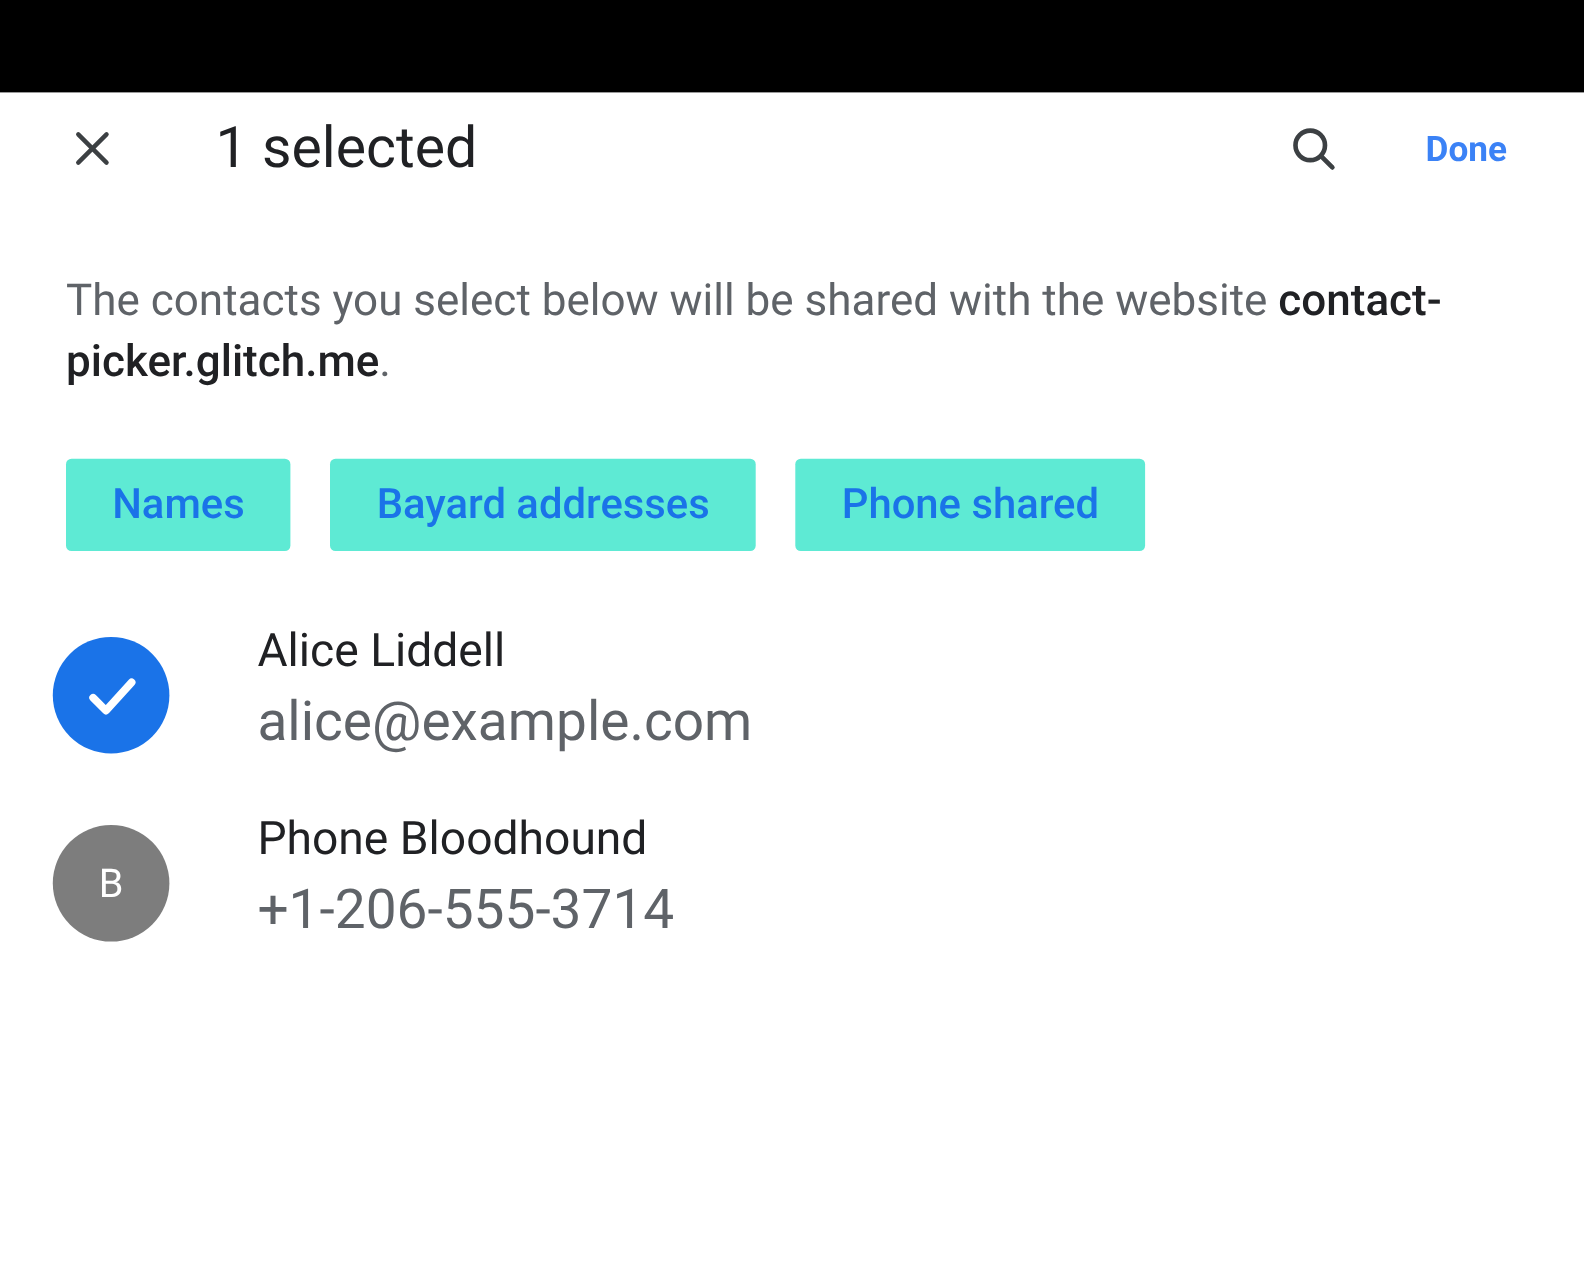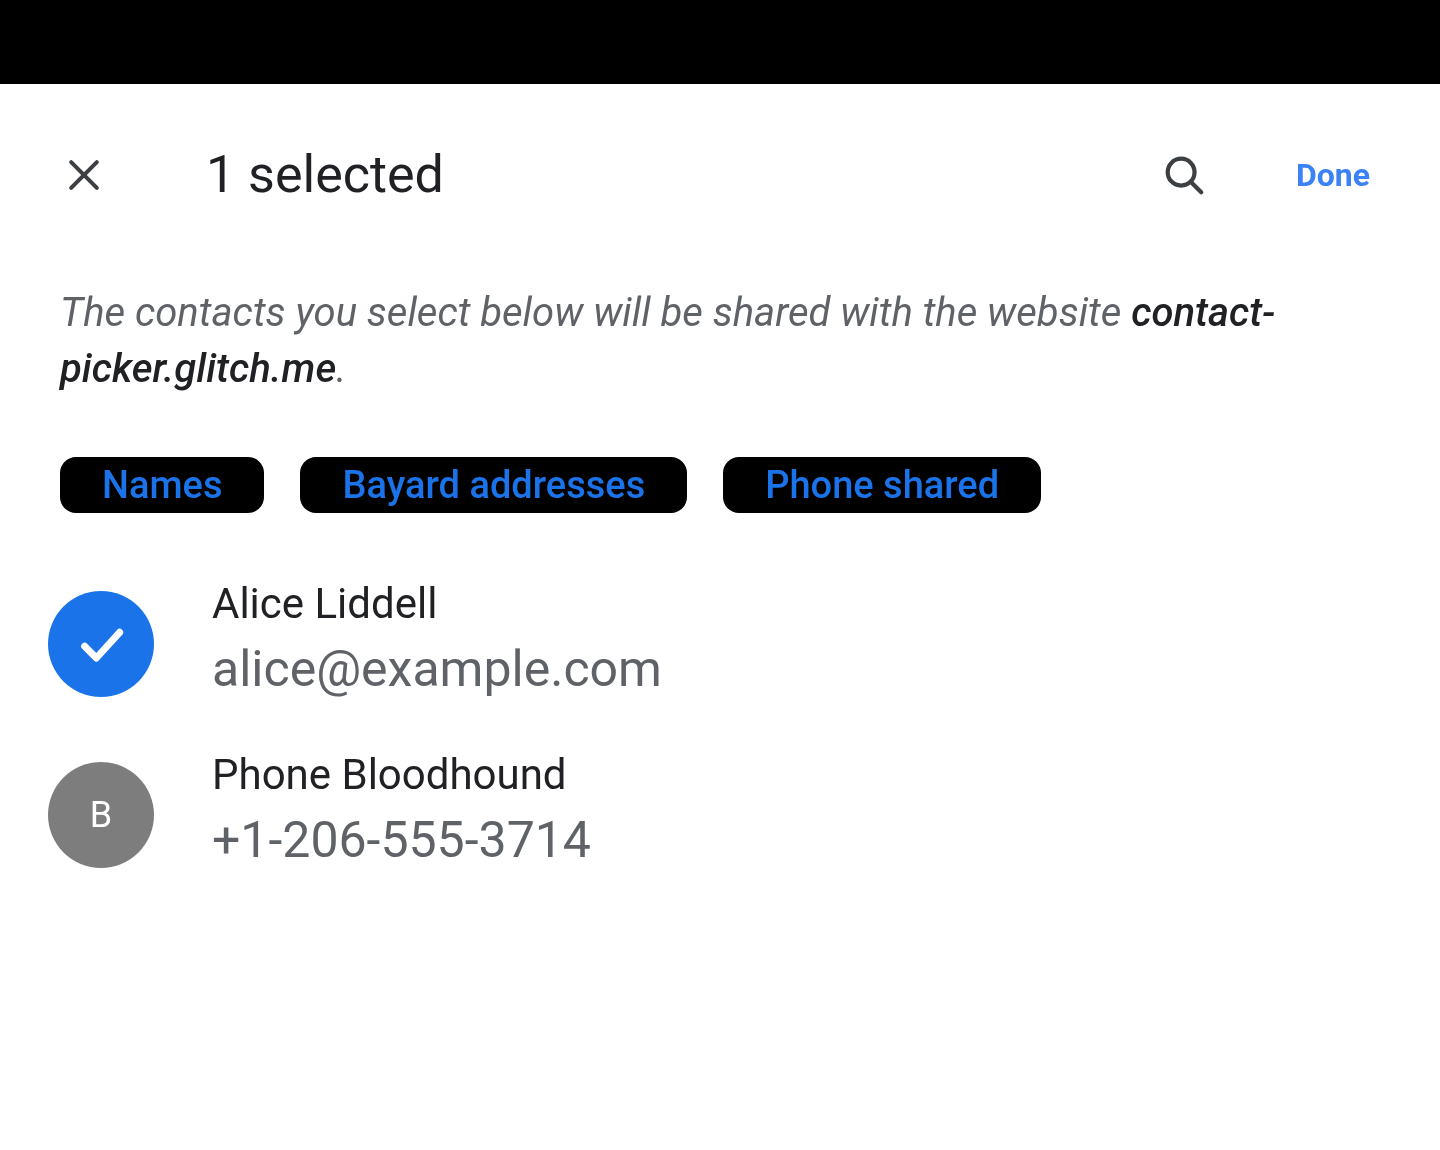--- a/index.html
+++ b/index.html
@@ -14,22 +14,22 @@
       width: 100%;
       height: 84px;
       background: #000;
     }
     .container {
       padding: 0;
     }
     .header {
       display: flex;
       align-items: center;
-      padding: 60px 60px 20px 60px;
-      gap: 38px;
+      padding: 20px 60px 20px 60px;
+      gap: 28px;
       justify-content: flex-end;
     }
     .close-btn {
       width: 48px;
       height: 48px;
       display: flex;
       align-items: center;
       justify-content: center;
       cursor: pointer;
       flex-shrink: 0;
@@ -55,47 +55,46 @@
       font-weight: 700;
       color: #3b82f6;
       cursor: pointer;
       padding: 0 10px;
     }
     .description {
       padding: 60px 60px 40px 60px;
       font-size: 40px;
       line-height: 1.4;
       color: #5f6368;
-      font-style: italic;
     }
     .description .site {
       color: #202124;
       font-weight: 500;
     }
     .chips {
       display: flex;
       gap: 36px;
       padding: 20px 60px 40px 60px;
     }
     .chip {
-      background: #000000;
+      background: #5eead4;
       color: #1a73e8;
       font-size: 38px;
       font-weight: 500;
-      padding: 6px 42px;
-      border-radius: 16px;
+      padding: 20px 42px;
+      border-radius: 5px;
       cursor: pointer;
     }
     .contacts {
       padding: 10px 60px 0 48px;
     }
     .contact-row {
       display: flex;
       align-items: flex-start;
-      gap: 58px;
+      gap: 80px;
       padding: 16px 0 30px 0;
       cursor: pointer;
     }
     .avatar {
       width: 106px;
       height: 106px;
       border-radius: 50%;
       display: flex;
       align-items: center;
       justify-content: center;

